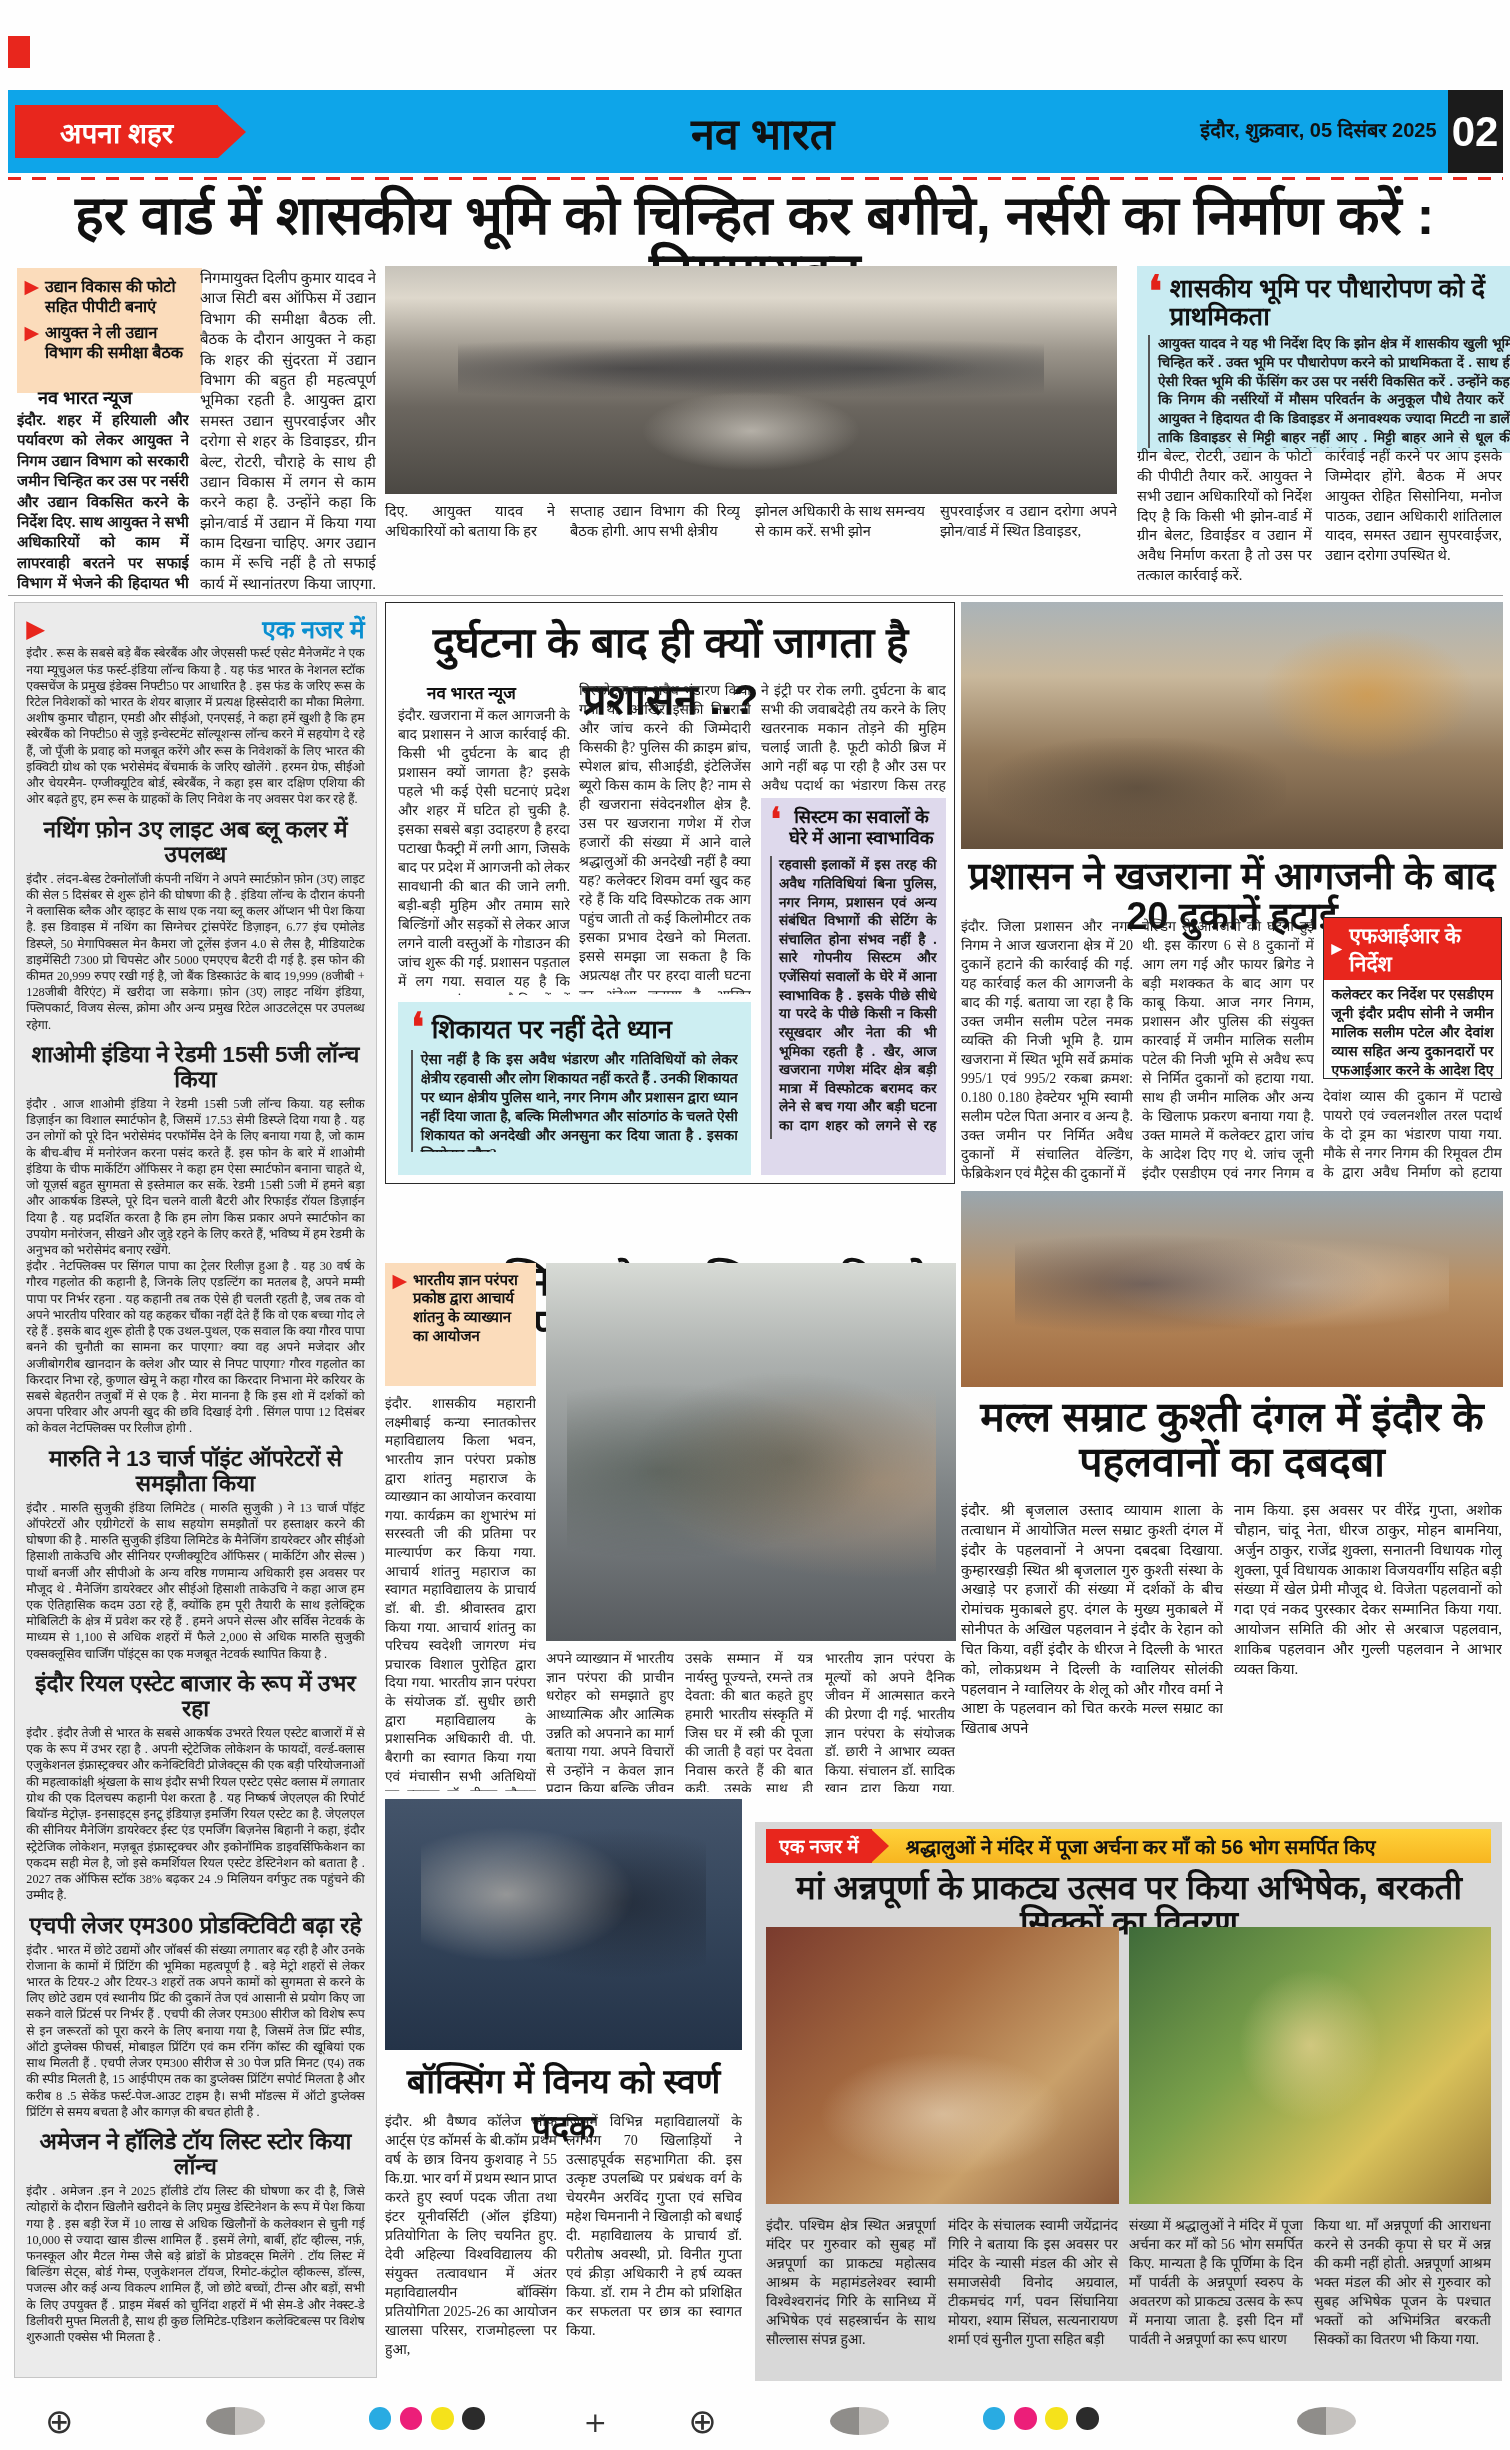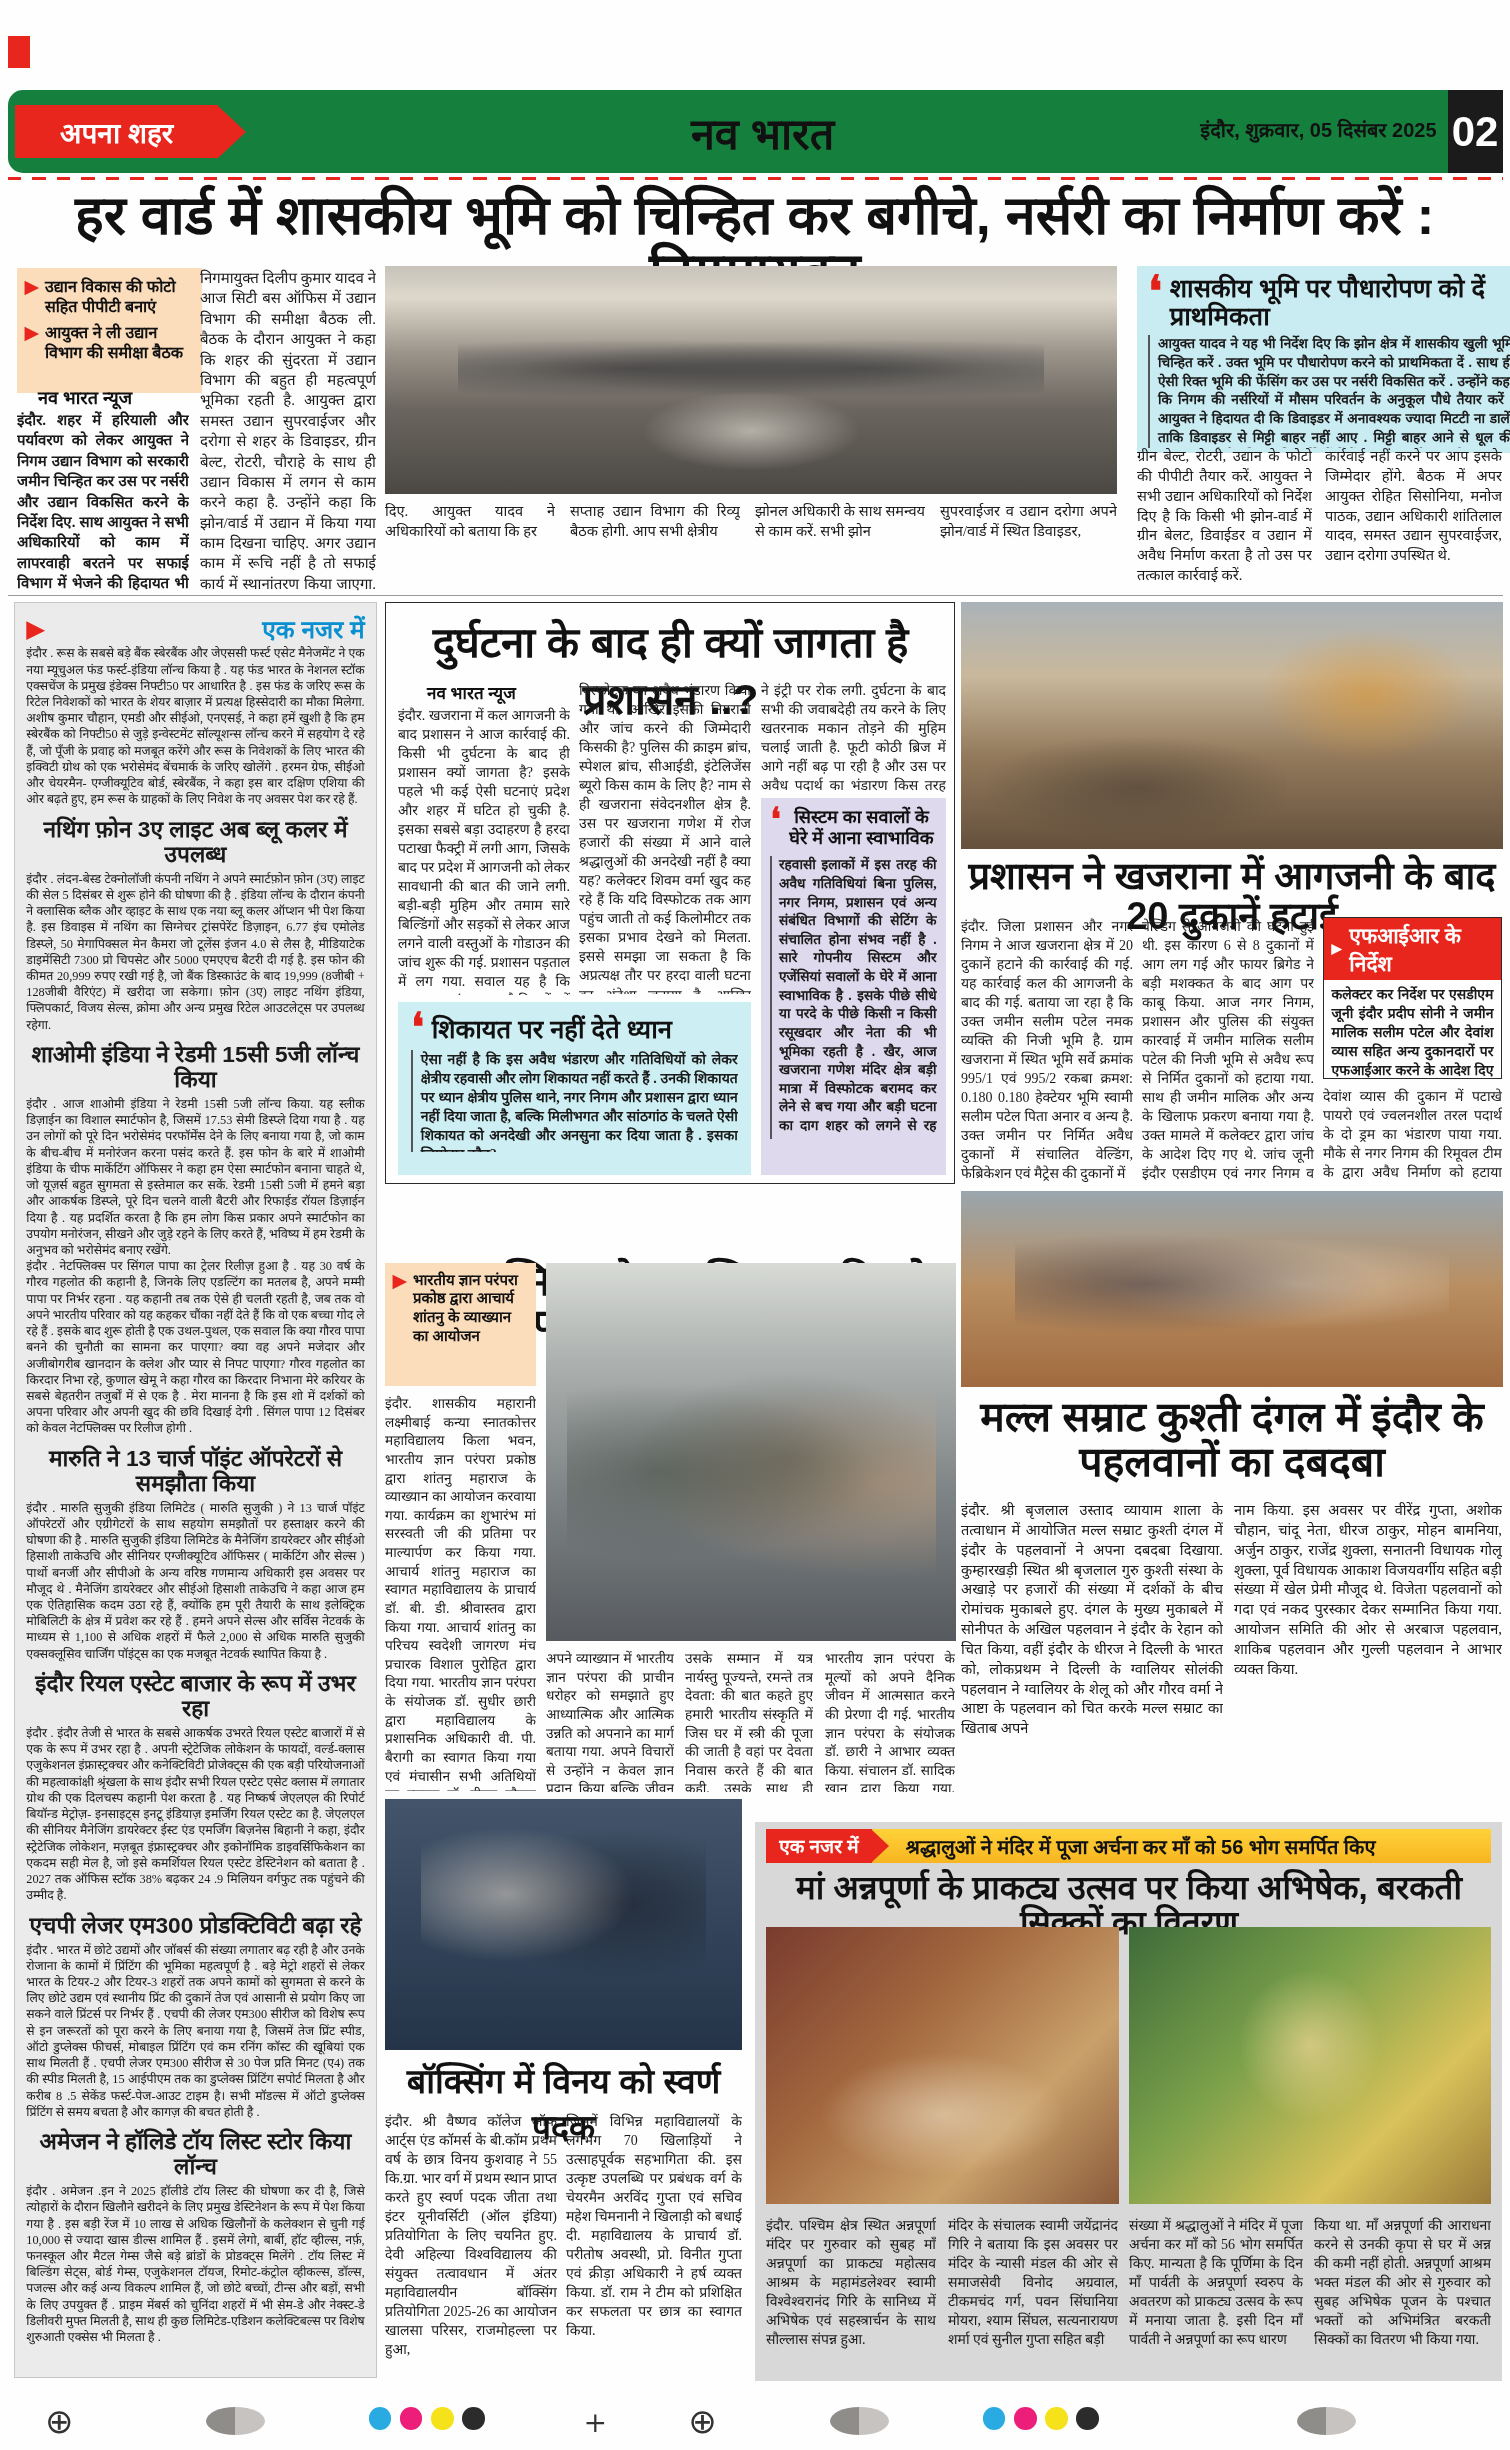--- a/index.html
+++ b/index.html
@@ -2,21 +2,21 @@
 <html style="font-size:15px"><head>
 <meta charset="utf-8">
 <style>
   html,body{margin:0;padding:0;background:#ffffff;}
   #page{position:relative;width:1510px;height:2450px;background:#fefefe;font-family:"Liberation Serif",serif;color:#1a1a1a;overflow:hidden;}
   .abs{position:absolute;}
   .hl{font-family:"Liberation Sans",sans-serif;font-weight:bold;color:#111;}
   .body-txt{text-align:justify;overflow:hidden;line-height:1.36;}
   .center{text-align:center;}
   
-  .topbar{background:#15803d;border-radius:15px;}
+  .topbar{background:#0ea5e9;}
   .ribbon{background:#e8261d;color:#fff;display:flex;align-items:center;justify-content:center;font-size:28px;}
   .ribbon-arrow{width:0;height:0;border-top:26.4px solid transparent;border-bottom:26.4px solid transparent;border-left:28px solid #e8261d;}
   .pagebox{background:#1b1b1b;color:#fff;display:flex;align-items:center;justify-content:center;font-size:42px;font-family:"Liberation Sans",sans-serif;font-weight:bold;}
   .red-dashes{height:2.8px;background:repeating-linear-gradient(90deg,#e8261d 0 13.2px,transparent 13.2px 24.5px);}
   
   .peach{background:#fbdcbb;}
   .bluebox{background:#c9ebf2;}
   .cyanbox{background:#cdeef2;}
   .purplebox{background:#ded9ec;}
   .graypanel{background:#ebebeb;border:0.9px solid #c6c6c6;}

